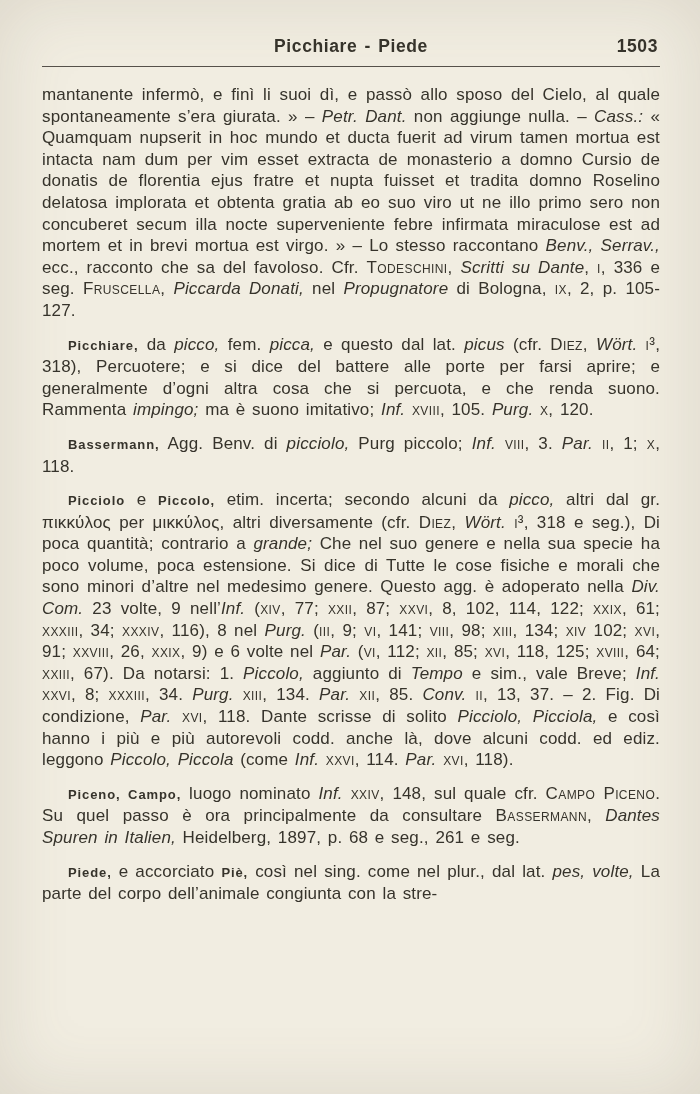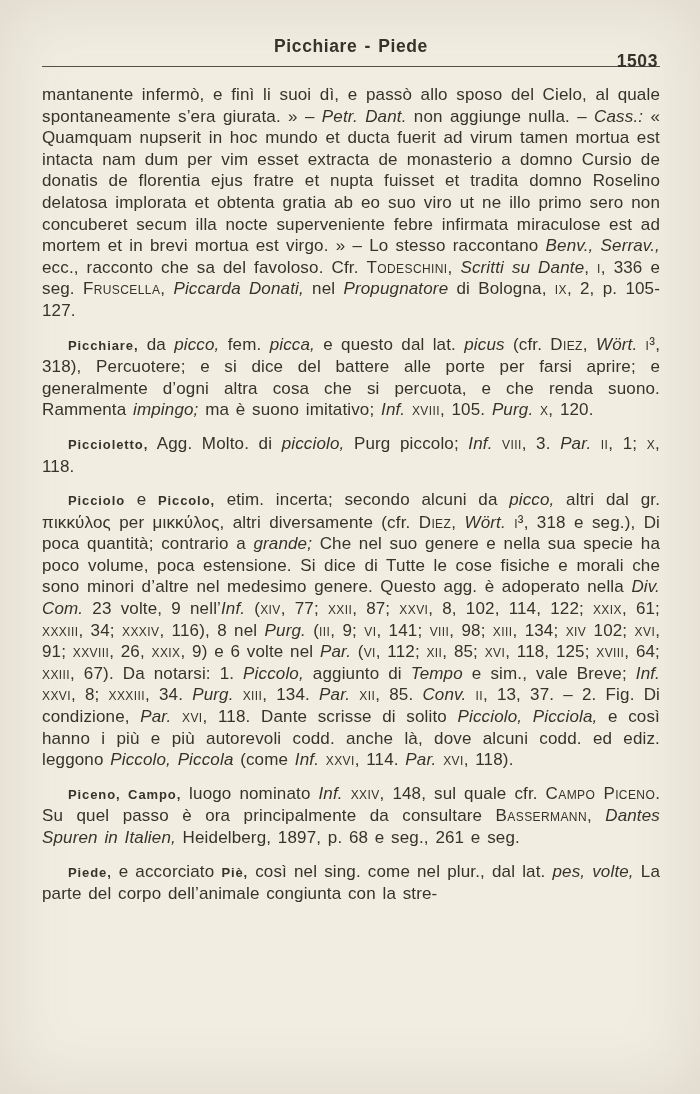--- a/index.html
+++ b/index.html
@@ -34,21 +34,21 @@
   }
   .head-title {
     position: absolute;
     left: 0;
     right: 0;
     text-align: center;
   }
   .page-number {
     position: absolute;
     right: 2px;
-    top: 15px;
+    top: 0;
     font-weight: bold;
   }
   .head-rule {
     border: none;
     border-top: 1.6px solid #55514a;
     margin: 6px 0 17px 0;
   }
   .body-text p.para {
     margin: 9px 0 12px 0;
   }
@@ -74,19 +74,19 @@
   <header class="running-head">
     <span class="head-title">Picchiare - Piede</span>
     <span class="page-number">1503</span>
   </header>
 
   <div class="head-rule"></div>
 
   <main class="body-text">
     <p class="para"><span>mantanente infermò, e finì li suoi dì, e passò allo sposo del Cielo, al quale spontaneamente s’era giurata. » – </span><span class="s-i">Petr. Dant.</span><span> non aggiunge nulla. – </span><span class="s-i">Cass.:</span><span> « Quamquam nupserit in hoc mundo et ducta fuerit ad virum tamen mortua est intacta nam dum per vim esset extracta de monasterio a domno Cursio de donatis de florentia ejus fratre et nupta fuisset et tradita domno Roselino delatosa implorata et obtenta gratia ab eo suo viro ut ne illo primo sero non concuberet secum illa nocte superveniente febre infirmata miraculose est ad mortem et in brevi mortua est virgo. » – Lo stesso raccontano </span><span class="s-i">Benv., Serrav.,</span><span> ecc., racconto che sa del favoloso. Cfr. </span><span class="s-sc">Todeschini</span><span>, </span><span class="s-i">Scritti su Dante</span><span>, </span><span class="s-sc">i</span><span>, 336 e seg. </span><span class="s-sc">Fruscella</span><span>, </span><span class="s-i">Piccarda Donati,</span><span> nel </span><span class="s-i">Propugnatore</span><span> di Bologna, </span><span class="s-sc">ix</span><span>, 2, p. 105-127.</span></p>
     <p class="para indent"><span class="s-b">Picchiare,</span><span> da </span><span class="s-i">picco,</span><span> fem. </span><span class="s-i">picca,</span><span> e questo dal lat. </span><span class="s-i">picus</span><span> (cfr. </span><span class="s-sc">Diez</span><span>, </span><span class="s-i">Wört.</span><span> </span><span class="s-sc">i</span><span>³, 318), Percuotere; e si dice del battere alle porte per farsi aprire; e generalmente d’ogni altra cosa che si percuota, e che renda suono. Rammenta </span><span class="s-i">impingo;</span><span> ma è suono imitativo; </span><span class="s-i">Inf.</span><span> </span><span class="s-sc">xviii</span><span>, 105. </span><span class="s-i">Purg.</span><span> </span><span class="s-sc">x</span><span>, 120.</span></p>
-    <p class="para indent"><span class="s-b">Piccioletto,</span><span> Agg. Molto. di </span><span class="s-i">picciolo,</span><span> Purg piccolo; </span><span class="s-i">Inf.</span><span> </span><span class="s-sc">viii</span><span>, 3. </span><span class="s-i">Par.</span><span> </span><span class="s-sc">ii</span><span>, 1; </span><span class="s-sc">x</span><span>, 118.</span></p>
+    <p class="para indent"><span class="s-b">Bassermann,</span><span> Agg. Benv. di </span><span class="s-i">picciolo,</span><span> Purg piccolo; </span><span class="s-i">Inf.</span><span> </span><span class="s-sc">viii</span><span>, 3. </span><span class="s-i">Par.</span><span> </span><span class="s-sc">ii</span><span>, 1; </span><span class="s-sc">x</span><span>, 118.</span></p>
     <p class="para indent"><span class="s-b">Picciolo</span><span> e </span><span class="s-b">Piccolo,</span><span> etim. incerta; secondo alcuni da </span><span class="s-i">picco,</span><span> altri dal gr. πικκύλος per μικκύλος, altri diversamente (cfr. </span><span class="s-sc">Diez</span><span>, </span><span class="s-i">Wört.</span><span> </span><span class="s-sc">i</span><span>³, 318 e seg.), Di poca quantità; contrario a </span><span class="s-i">grande;</span><span> Che nel suo genere e nella sua specie ha poco volume, poca estensione. Si dice di Tutte le cose fisiche e morali che sono minori d’altre nel medesimo genere. Questo agg. è adoperato nella </span><span class="s-i">Div. Com.</span><span> 23 volte, 9 nell’</span><span class="s-i">Inf.</span><span> (</span><span class="s-sc">xiv</span><span>, 77; </span><span class="s-sc">xxii</span><span>, 87; </span><span class="s-sc">xxvi</span><span>, 8, 102, 114, 122; </span><span class="s-sc">xxix</span><span>, 61; </span><span class="s-sc">xxxiii</span><span>, 34; </span><span class="s-sc">xxxiv</span><span>, 116), 8 nel </span><span class="s-i">Purg.</span><span> (</span><span class="s-sc">iii</span><span>, 9; </span><span class="s-sc">vi</span><span>, 141; </span><span class="s-sc">viii</span><span>, 98; </span><span class="s-sc">xiii</span><span>, 134; </span><span class="s-sc">xiv</span><span> 102; </span><span class="s-sc">xvi</span><span>, 91; </span><span class="s-sc">xxviii</span><span>, 26, </span><span class="s-sc">xxix</span><span>, 9) e 6 volte nel </span><span class="s-i">Par.</span><span> (</span><span class="s-sc">vi</span><span>, 112; </span><span class="s-sc">xii</span><span>, 85; </span><span class="s-sc">xvi</span><span>, 118, 125; </span><span class="s-sc">xviii</span><span>, 64; </span><span class="s-sc">xxiii</span><span>, 67). Da notarsi: 1. </span><span class="s-i">Piccolo,</span><span> aggiunto di </span><span class="s-i">Tempo</span><span> e sim., vale Breve; </span><span class="s-i">Inf.</span><span> </span><span class="s-sc">xxvi</span><span>, 8; </span><span class="s-sc">xxxiii</span><span>, 34. </span><span class="s-i">Purg.</span><span> </span><span class="s-sc">xiii</span><span>, 134. </span><span class="s-i">Par.</span><span> </span><span class="s-sc">xii</span><span>, 85. </span><span class="s-i">Conv.</span><span> </span><span class="s-sc">ii</span><span>, 13, 37. – 2. Fig. Di condizione, </span><span class="s-i">Par.</span><span> </span><span class="s-sc">xvi</span><span>, 118. Dante scrisse di solito </span><span class="s-i">Picciolo, Picciola,</span><span> e così hanno i più e più autorevoli codd. anche là, dove alcuni codd. ed ediz. leggono </span><span class="s-i">Piccolo, Piccola</span><span> (come </span><span class="s-i">Inf.</span><span> </span><span class="s-sc">xxvi</span><span>, 114. </span><span class="s-i">Par.</span><span> </span><span class="s-sc">xvi</span><span>, 118).</span></p>
     <p class="para indent"><span class="s-b">Piceno, Campo,</span><span> luogo nominato </span><span class="s-i">Inf.</span><span> </span><span class="s-sc">xxiv</span><span>, 148, sul quale cfr. </span><span class="s-sc">Campo Piceno</span><span>. Su quel passo è ora principalmente da consultare </span><span class="s-sc">Bassermann</span><span>, </span><span class="s-i">Dantes Spuren in Italien,</span><span> Heidelberg, 1897, p. 68 e seg., 261 e seg.</span></p>
     <p class="para indent"><span class="s-b">Piede,</span><span> e accorciato </span><span class="s-b">Piè,</span><span> così nel sing. come nel plur., dal lat. </span><span class="s-i">pes, volte,</span><span> La parte del corpo dell’animale congiunta con la stre-</span></p>
   </main>
 
 </div>
 
 </body></html>

